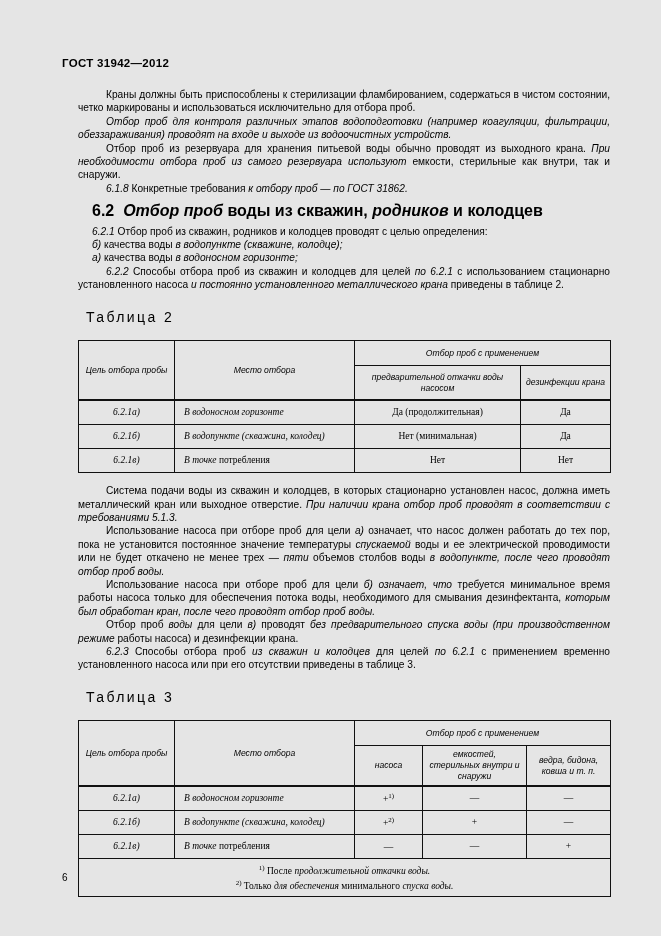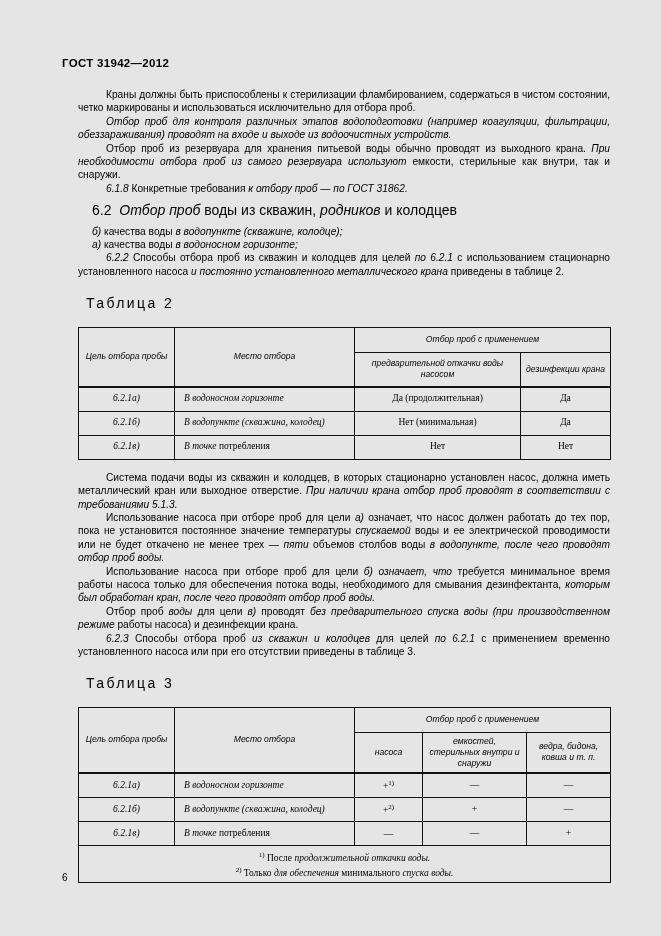--- a/index.html
+++ b/index.html
@@ -40,22 +40,22 @@
     margin: 0;
     text-indent: 28px;
     text-align: justify;
     text-justify: inter-word;
   }
   p.listitem { text-indent: 14px; }
   i, .i { font-style: italic; }
   .sec-head {
     margin: 0;
     text-indent: 14px;
-    font-weight: normal;
-    font-size: 14px;
+    font-weight: bold;
+    font-size: 16px;
     padding-top: 9px;
     padding-bottom: 7px;
   }
   .sec-head .ital { font-style: italic; }
   .gap-md { height: 11px; }
 
   .table-caption {
     font-size: 14px;
     letter-spacing: 2.4px;
     margin: 8px;
@@ -122,20 +122,21 @@
     <p>Краны должны быть приспособлены к стерилизации фламбированием, содержаться в чистом состоянии, четко маркированы и использоваться исключительно для отбора проб.</p>
 
     <p><i class="i">Отбор проб для контроля различных этапов водоподготовки (например коагуляции, фильтрации, обеззараживания) проводят на входе и выходе из водоочистных устройств.</i></p>
 
     <p><span>Отбор проб из резервуара для хранения питьевой воды обычно проводят из выходного крана. </span><i class="i">При необходимости отбора проб из самого резервуара используют</i><span> емкости, стерильные как внутри, так и снаружи.</span></p>
 
     <p><i class="i">6.1.8</i><span> Конкретные требования </span><i class="i">к отбору проб — по ГОСТ 31862.</i></p>
 
     <p class="sec-head"><span>6.2</span>&nbsp;&nbsp;<span class="ital">Отбор проб</span><span> воды из скважин, </span><span class="ital">родников</span><span> и колодцев</span></p>
 
+    <p class="listitem"><i class="i">6.2.1</i><span> Отбор проб из скважин, родников и колодцев проводят с целью определения:</span></p>
 
     <p class="listitem"><i class="i">б)</i><span> качества воды </span><i class="i">в водопункте (скважине, колодце);</i></p>
 
     <p class="listitem"><i class="i">а)</i><span> качества воды </span><i class="i">в водоносном горизонте;</i></p>
 
 
     <p><i class="i">6.2.2</i><span> Способы отбора проб из скважин и колодцев для целей </span><i class="i">по 6.2.1</i><span> с использованием стационарно установленного насоса </span><i class="i">и постоянно установленного металлического крана</i><span> приведены в таблице 2.</span></p>
 
     <div class="gap-md"></div>
 

